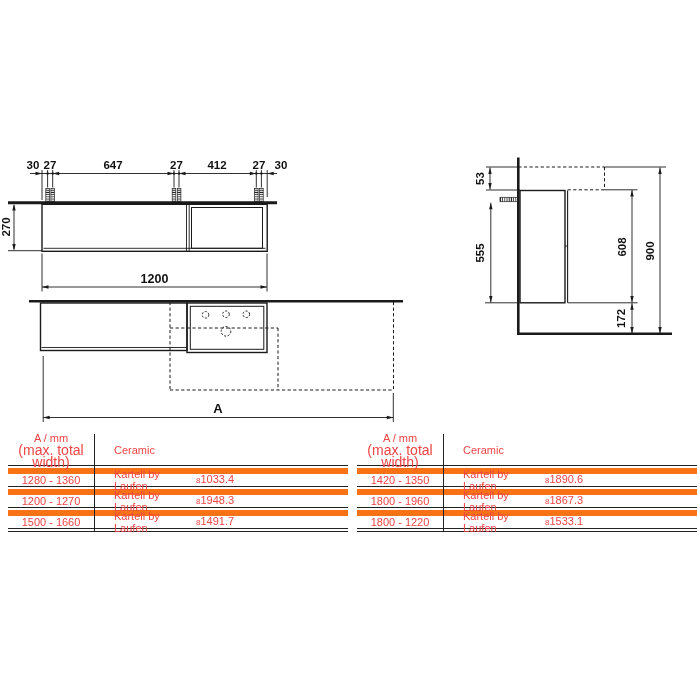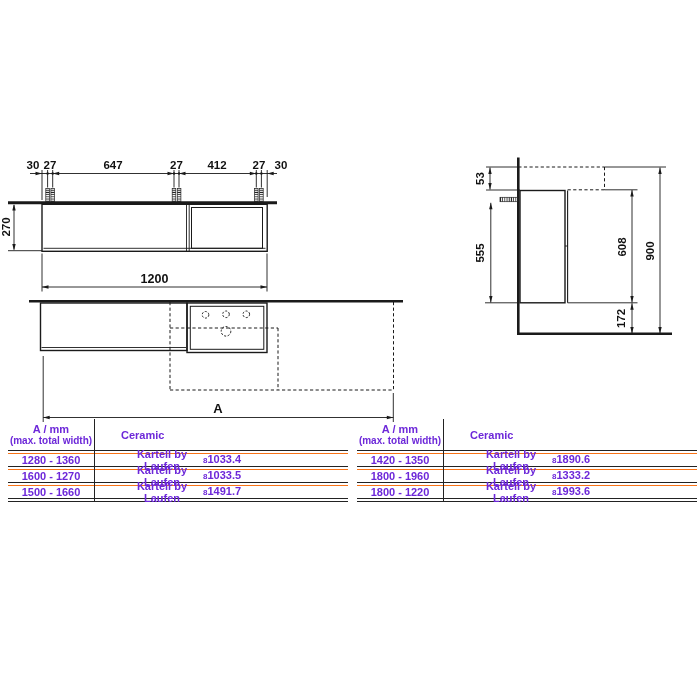--- a/index.html
+++ b/index.html
@@ -1,38 +1,38 @@
 <!DOCTYPE html>
 <html><head>
 <meta charset="utf-8">
 <style>
   html,body{margin:0;padding:0;background:#fff;}
   .sheet{position:relative;width:700px;height:700px;background:#fff;overflow:hidden;
-         font-family:"Liberation Sans",sans-serif;color:#6d28d9;}
+         font-family:"Liberation Sans",sans-serif;color:#ef4444;}
   svg{position:absolute;overflow:visible;}
   svg text{font-family:"Liberation Sans",sans-serif;font-weight:bold;font-size:11.5px;fill:#111;}
   .ln{stroke:#1a1a1a;fill:none;}
   .thick{stroke-width:3;}
   .wall{stroke-width:2.6;}
   .box{stroke-width:1.4;fill:none;}
   .thin{stroke-width:0.9;}
   .dash{stroke-width:1;stroke-dasharray:3.2 2.4;fill:none;}
   .dashc{stroke-width:1;stroke-dasharray:2 1.6;fill:none;}
   .arr{fill:#1a1a1a;stroke:none;}
   .dot{fill:#1a1a1a;stroke:none;}
   
-  .spec-table{position:absolute;top:419px;width:340px;font-size:11px;line-height:12px;font-weight:bold;}
+  .spec-table{position:absolute;top:434px;width:340px;font-size:11px;line-height:12px;}
   .thead{display:flex;align-items:center;height:31px;border-bottom:1px solid #222;}
   .c1{width:86px;text-align:center;flex:none;}
-  .c2{flex:1;padding-left:12px;display:flex;align-items:center;margin-left:15px;}
+  .c2{flex:1;padding-left:20px;display:flex;align-items:center;}
   .hd1{font-size:11px;}
-  .hd2{font-size:10px;}
-  .trow{display:flex;align-items:center;height:12px;border-top:1px solid #f97316;border-bottom:1px solid #222;margin-top:2px;}
+  .hd2{font-size:14px;}
+  .trow{display:flex;align-items:center;height:12px;border-top:6px solid #f97316;border-bottom:1px solid #222;margin-top:2px;}
   .tbl-end{margin-top:2px;border-top:1px solid #222;height:0;}
-  .brand{display:inline-block;width:82px;flex:none;text-align:center;}
+  .brand{display:inline-block;width:82px;flex:none;}
   .code{white-space:nowrap;}
   .pfx{font-size:8px;}
   .vdiv{position:absolute;left:86px;top:0;width:1px;height:100%;background:#222;}
 </style>
 </head>
 <body>
 
 <div class="sheet">
 
   <svg style="left:0;top:140px;" width="300" height="160" viewBox="0 140 300 160">
@@ -224,24 +224,24 @@
       <div class="c2">Ceramic</div>
     </div>
     <div class="trow">
       <div class="c1">1280 - 1360</div>
       <div class="c2">
           <span class="brand">Kartell by Laufen</span>
           <span class="code"><span class="pfx">8</span><span>1033.4</span></span>
         </div>
     </div>
     <div class="trow">
-      <div class="c1">1600 - 1270</div>
-      <div class="c2">
-          <span class="brand">Kartell by Laufen</span>
-          <span class="code"><span class="pfx">8</span><span>1033.5</span></span>
+      <div class="c1">1200 - 1270</div>
+      <div class="c2">
+          <span class="brand">Kartell by Laufen</span>
+          <span class="code"><span class="pfx">8</span><span>1948.3</span></span>
         </div>
     </div>
     <div class="trow">
       <div class="c1">1500 - 1660</div>
       <div class="c2">
           <span class="brand">Kartell by Laufen</span>
           <span class="code"><span class="pfx">8</span><span>1491.7</span></span>
         </div>
     </div>
     <div class="tbl-end"></div>
@@ -260,26 +260,26 @@
       <div class="c1">1420 - 1350</div>
       <div class="c2">
           <span class="brand">Kartell by Laufen</span>
           <span class="code"><span class="pfx">8</span><span>1890.6</span></span>
         </div>
     </div>
     <div class="trow">
       <div class="c1">1800 - 1960</div>
       <div class="c2">
           <span class="brand">Kartell by Laufen</span>
-          <span class="code"><span class="pfx">8</span><span>1333.2</span></span>
+          <span class="code"><span class="pfx">8</span><span>1867.3</span></span>
         </div>
     </div>
     <div class="trow">
       <div class="c1">1800 - 1220</div>
       <div class="c2">
           <span class="brand">Kartell by Laufen</span>
-          <span class="code"><span class="pfx">8</span><span>1993.6</span></span>
+          <span class="code"><span class="pfx">8</span><span>1533.1</span></span>
         </div>
     </div>
     <div class="tbl-end"></div>
   </div>
 
 </div>
 
 </body></html>

